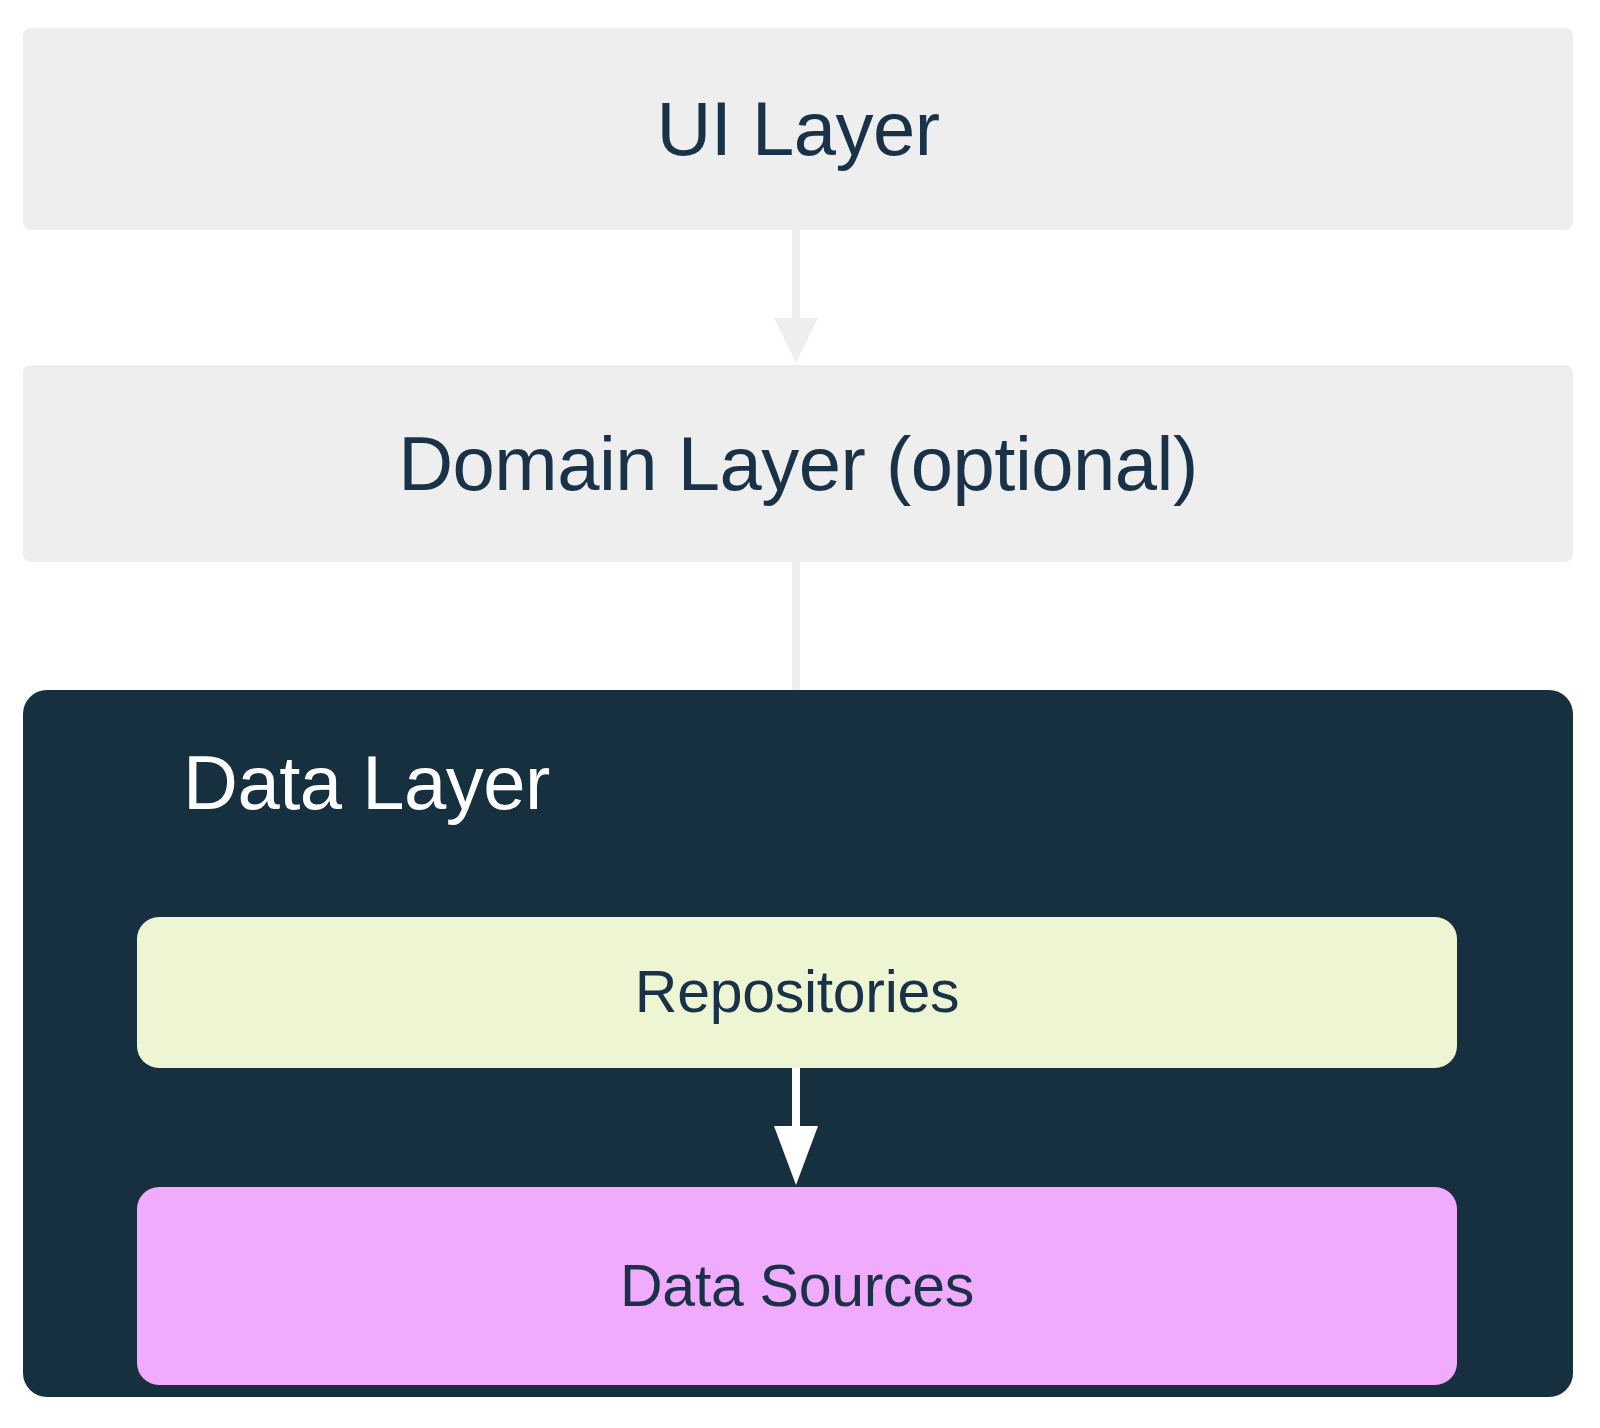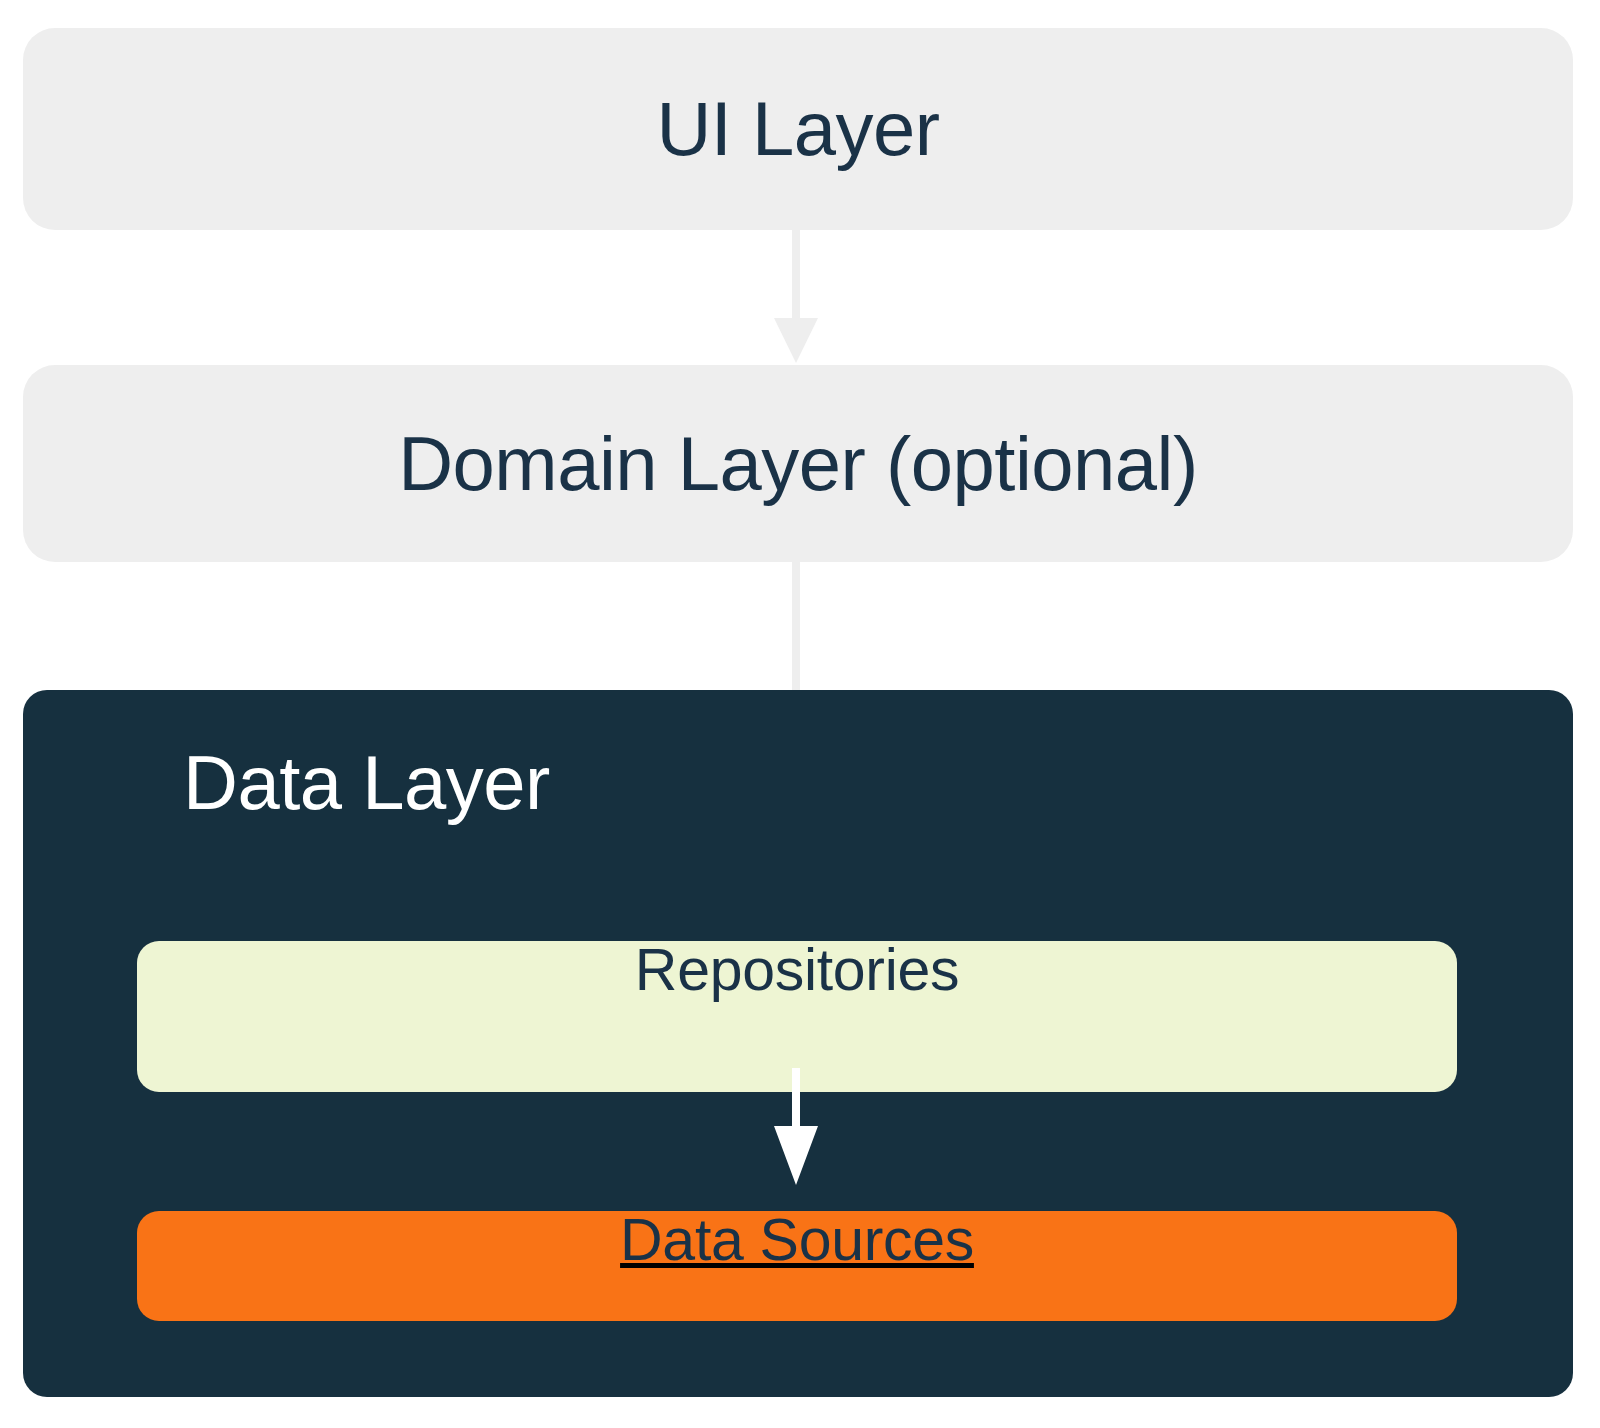--- a/index.html
+++ b/index.html
@@ -16,21 +16,21 @@
     width: 1600px;
     height: 1428px;
     background: #ffffff;
     overflow: hidden;
   }
 
   
   .layer-box {
     position: absolute;
     box-sizing: border-box;
-    border-radius: 32px;
+    border-radius: 8px;
   }
 
   .box-ui,
   .box-domain {
     background: #eeeeee;
     display: flex;
     align-items: center;
     justify-content: center;
   }
 
@@ -80,36 +80,34 @@
   }
 
   
   .inner-box {
     position: absolute;
     box-sizing: border-box;
     left: 114px;           
     width: 1320px;
     border-radius: 22px;
     display: flex;
-    align-items: flex-start;
+    align-items: center;
     justify-content: center;
-    margin-top: 24px;
   }
 
   .box-repositories {
     top: 227px;            
     height: 151px;
     background: #eef5d3;
   }
 
   .box-datasources {
     top: 497px;            
-    height: 110px;
-    background: #f97316;
-    text-decoration: underline;
+    height: 198px;
+    background: #f0abfc;
   }
 
   .inner-label {
     color: #1a3247;
     font-size: 59px;
     font-weight: 400;
     line-height: 1;
     letter-spacing: -0.3px;
     white-space: nowrap;
   }

